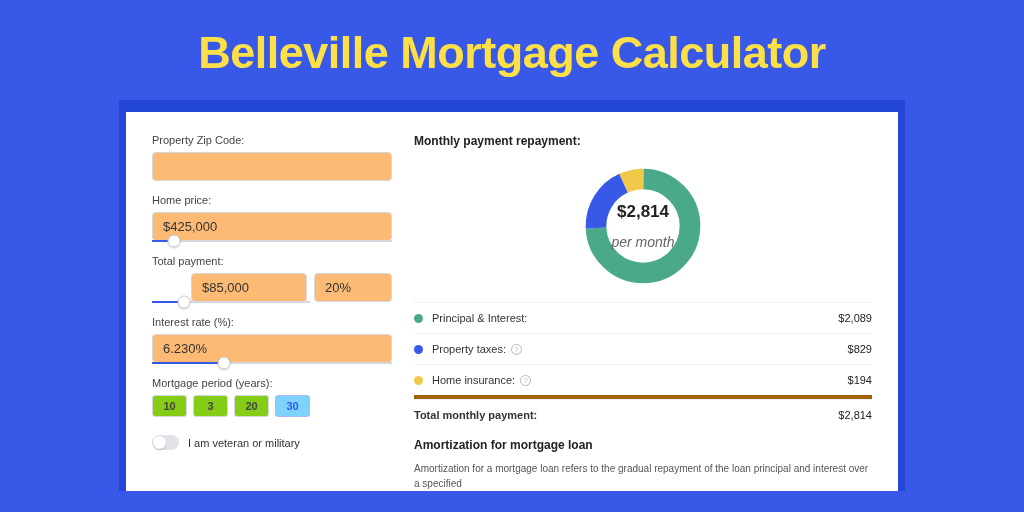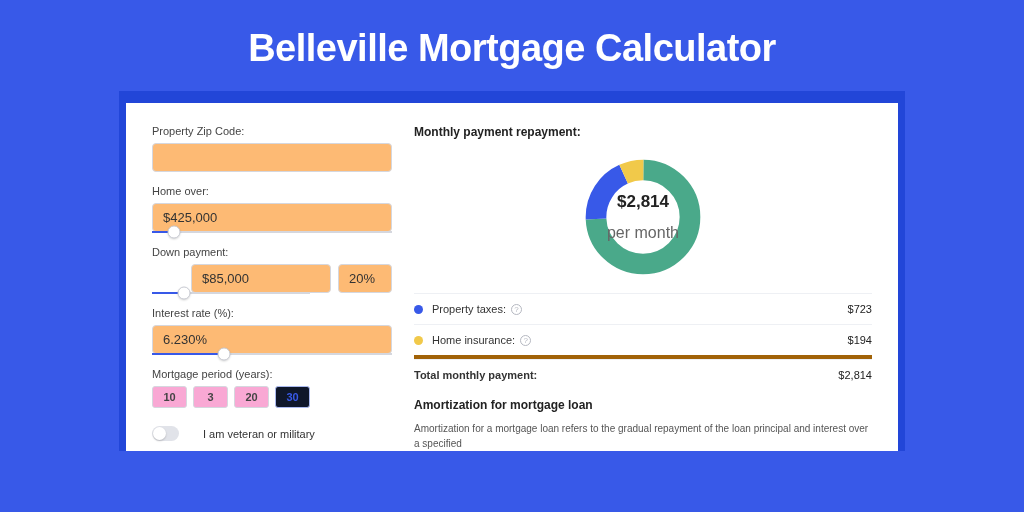--- a/index.html
+++ b/index.html
@@ -4,23 +4,23 @@
 <style>
   * { box-sizing: border-box; margin: 0; padding: 0; }
   html, body { width: 1024px; height: 512px; overflow: hidden; }
   body {
     background: #3859e8;
     font-family: -apple-system, BlinkMacSystemFont, "Segoe UI", Arial, sans-serif;
     color: #222;
   }
   .page-title {
     text-align: center;
-    color: #ffffff;
+    color: #fde047;
     font-weight: 700;
-    font-size: 38px;
+    font-size: 45px;
     padding: 27px 0 21px;
     letter-spacing: -0.5px;
   }
   .inner-band {
     background: #2246d8;
     width: 786px;
     margin: 0 auto;
     padding: 12px 0 0;
   }
   .card {
@@ -65,39 +65,39 @@
     width: 13px; height: 13px;
     background: #fff;
     border: 1px solid #c9cbd3;
     border-radius: 50%;
     transform: translate(-50%, -50%);
     box-shadow: 0 1px 2px rgba(0,0,0,0.15);
     cursor: grab;
   }
   .dp-row { display: flex; gap: 7px; }
   .dp-row .text-input:first-child { flex: 1; margin-left: 39px; }
-  .dp-row .text-input:last-child { width: 54px; }
+  .dp-row .text-input:last-child { width: 78px; }
   .period-row { display: flex; gap: 6px; }
   .period-btn {
     width: 35px; height: 22px;
     border: 1px solid #d5d7de;
     border-radius: 3px;
-    background: #f9a8d4;
+    background: #84cc16;
     font-size: 11px;
     font-weight: 600;
     color: #444;
     display: flex; align-items: center; justify-content: center;
     cursor: pointer;
   }
   .period-btn.active {
-    background: #0f172a;
+    background: #7dd3fc;
     border-color: #aab9ef;
     color: #3859e8;
   }
-  .toggle-row { display: flex; align-items: center; gap: 24px; margin-top: 18px; }
+  .toggle-row { display: flex; align-items: center; gap: 9px; margin-top: 18px; }
   .toggle {
     width: 27px; height: 15px;
     background: #e1e3e9;
     border-radius: 8px;
     position: relative;
     cursor: pointer;
   }
   .toggle .knob {
     position: absolute;
     left: 1px; top: 1px;
@@ -125,21 +125,21 @@
   .donut svg { width: 100%; height: 100%; }
   .donut-center {
     position: absolute;
     inset: 0;
     display: flex;
     flex-direction: column;
     align-items: center;
     justify-content: center;
   }
   .donut-amount { font-size: 17px; font-weight: 700; color: #222; }
-  .donut-sub { font-size: 16px; color: #666; margin-top: 12px; }
+  .donut-sub { font-size: 14px; color: #666; margin-top: 12px; font-style: italic; }
   .breakdown-row {
     display: flex;
     align-items: center;
     padding: 9px 0;
     border-top: 1px solid #eef0f4;
     font-size: 11px;
   }
   .breakdown-row:last-child { border-bottom: 4px solid #a16207; }
   .dot {
     width: 9px; height: 9px; border-radius: 50%; margin-right: 9px; flex-shrink: 0;
@@ -170,30 +170,30 @@
   <div class="card">
 
     <div class="left-col">
 
       <div class="field-block">
         <div class="field-label">Property Zip Code:</div>
         <input class="text-input" value="" style="">
       </div>
 
       <div class="field-block">
-        <div class="field-label">Home over:</div>
+        <div class="field-label">Home price:</div>
         <input class="text-input" value="$425,000" style="">
         <div class="slider-track">
           <div class="slider-fill" id="hp-fill" style="width: 9%;"></div>
           <div class="slider-handle" id="hp-handle" style="left: 9%;"></div>
         </div>
       </div>
 
       <div class="field-block">
-        <div class="field-label">Down payment:</div>
+        <div class="field-label">Total payment:</div>
         <div class="dp-row">
           <input class="text-input" value="$85,000" style="">
           <input class="text-input" value="20%" style="">
         </div>
         <div class="slider-track" style="width:158px">
           <div class="slider-fill" id="dp-fill" style="width: 20%;"></div>
           <div class="slider-handle" id="dp-handle" style="left: 20%;"></div>
         </div>
       </div>
 
@@ -238,23 +238,28 @@
             </svg>
           <div class="donut-center">
             <div class="donut-amount">$2,814</div>
             <div class="donut-sub">per month</div>
           </div>
         </div>
       </div>
 
       <div id="breakdown-rows">
           <div class="breakdown-row">
+            <span class="dot" style="background: rgb(74, 169, 138);"></span>
+            <span class="breakdown-label">Principal &amp; Interest:</span>
+            <span class="breakdown-val">$2,089</span>
+          </div>
+          <div class="breakdown-row">
             <span class="dot" style="background: rgb(56, 89, 232);"></span>
             <span class="breakdown-label">Property taxes:<span class="info-icon">?</span></span>
-            <span class="breakdown-val">$723</span>
+            <span class="breakdown-val">$829</span>
           </div>
           <div class="breakdown-row">
             <span class="dot" style="background: rgb(241, 201, 74);"></span>
             <span class="breakdown-label">Home insurance:<span class="info-icon">?</span></span>
             <span class="breakdown-val">$194</span>
           </div>
         </div>
 
       <div class="breakdown-row total">
         <span class="breakdown-label">Total monthly payment:</span>

